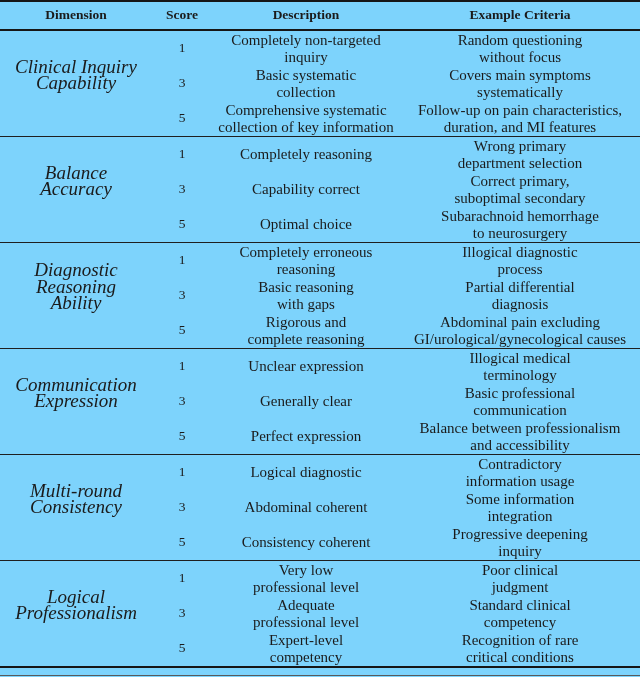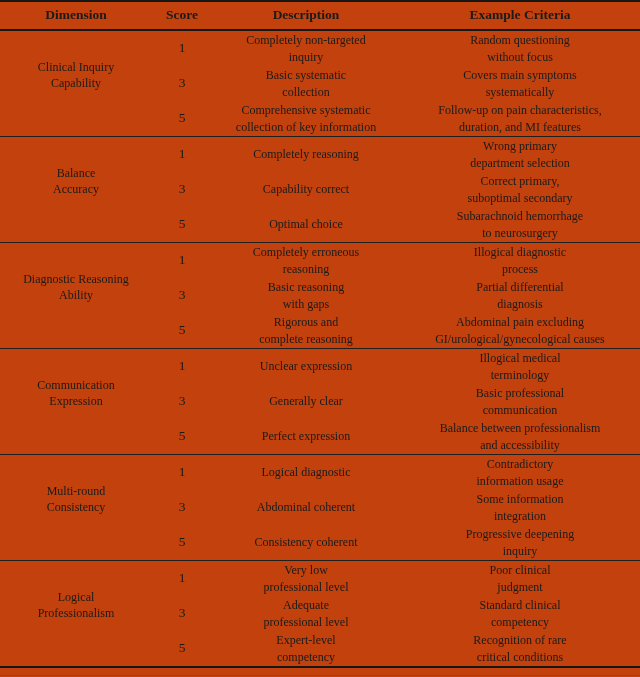--- a/index.html
+++ b/index.html
@@ -4,21 +4,21 @@
 <style>
   html, body {
     margin: 0;
     padding: 0;
     background: #ffffff;
   }
   .page {
     position: relative;
     width: 640px;
     height: 677px;
-    background: #c2410c;
+    background: #7dd3fc;
     font-family: "Liberation Serif", "DejaVu Serif", serif;
     color: #1b1b1b;
     overflow: hidden;
   }
   table.rubric {
     position: absolute;
     top: 0;
     left: 0;
     width: 640px;
     border-collapse: collapse;
@@ -37,31 +37,32 @@
     text-align: center;
     vertical-align: middle;
     height: 24px;
     padding: 1px 2px 2px 2px;
     border-bottom: 2px solid #161616;
   }
   tbody + tbody {
     border-top: 1.5px solid #1f1f1f;
   }
   td {
-    font-size: 12px;
+    font-size: 15px;
     line-height: 16.5px;
     text-align: center;
     vertical-align: middle;
     white-space: pre-line;
     padding: 1px 3px;
     height: 33px;
   }
   td.dim {
     padding-bottom: 18px; 
-    font-size: 12px;
+    font-size: 19px;
+    font-style: italic;
   }
   td.score {
     font-size: 13.5px;
   }
   .bottom-thin-rule {
     position: absolute;
     left: 0;
     bottom: 1px;
     width: 640px;
     height: 0;

